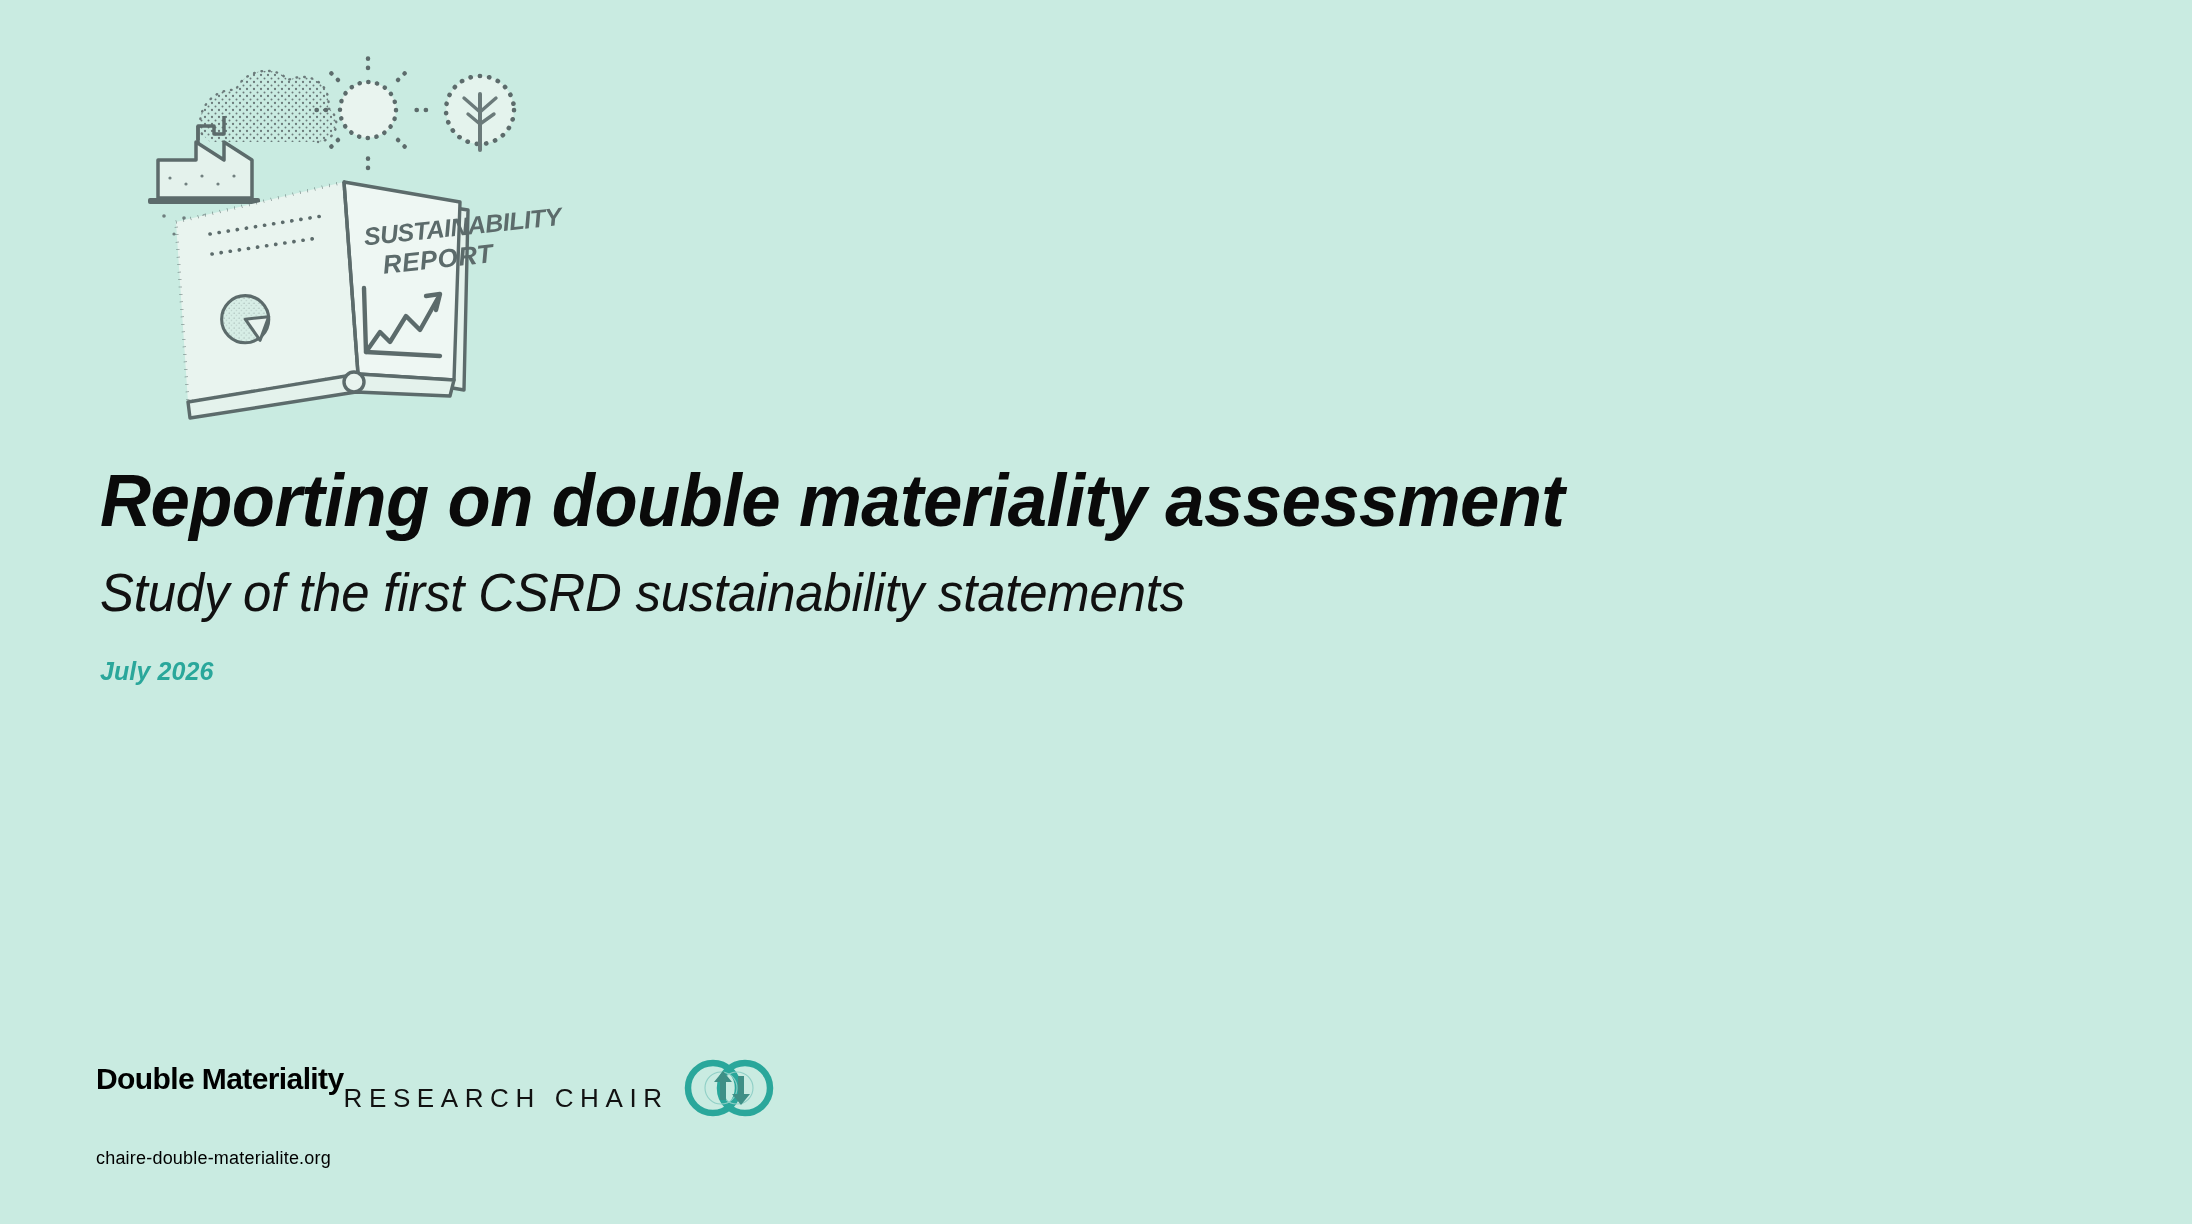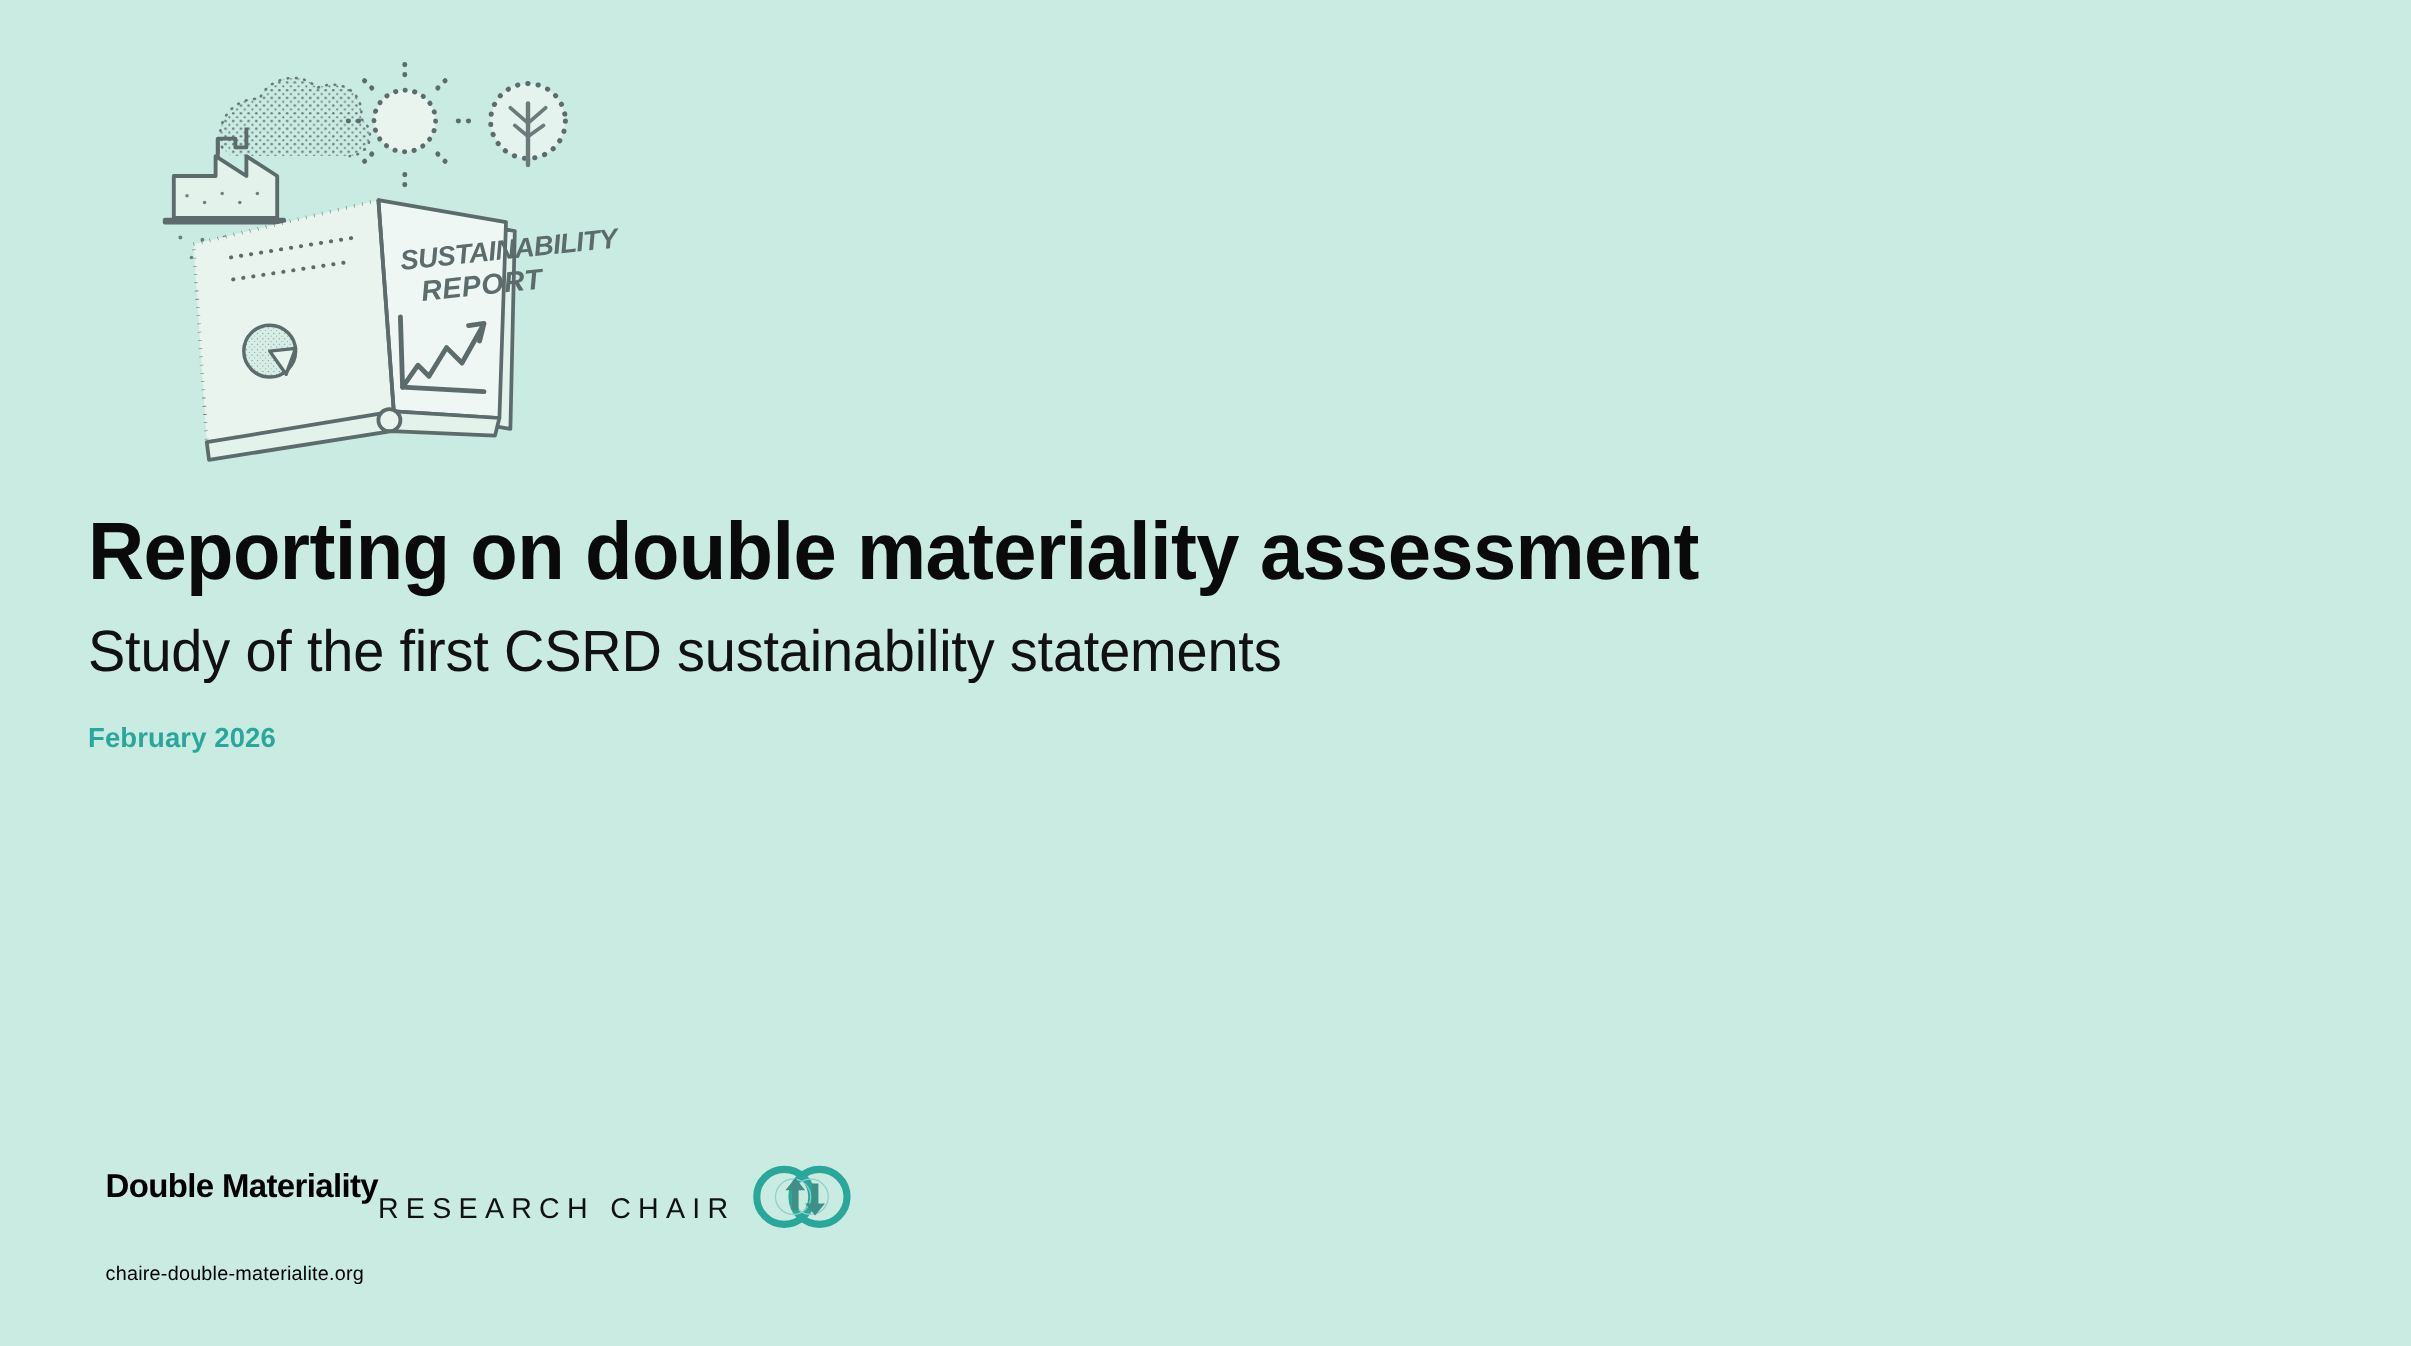--- a/index.html
+++ b/index.html
@@ -32,23 +32,24 @@
   .hero-illustration svg {
     display: block;
     width: 100%;
     height: 100%;
     overflow: visible;
   }
 
   
   .title-block {
     position: absolute;
-    left: 80px;
+    left: 100px;
     top: 462px;
     width: 1900px;
+    font-style: italic;
   }
   .page-title {
     margin: 0;
     font-family: "Liberation Sans Narrow", "Liberation Sans", sans-serif;
     font-weight: 700;
     font-size: 74px;
     line-height: 1.06;
     letter-spacing: -0.6px;
     color: #0a0a0a;
     transform: scaleX(0.955);
@@ -264,21 +265,21 @@
           <path d="M198 186 L212 166 L222 176 L238 150 L252 164 L270 132" fill="none" stroke="#5c6b6b" stroke-width="4.4" stroke-linecap="round" stroke-linejoin="round"></path>
           <path d="M258 130 L272 128 L268 144" fill="none" stroke="#5c6b6b" stroke-width="4.4" stroke-linecap="round" stroke-linejoin="round"></path>
         </g>
       </g>
     </svg>
   </div>
 
   <div class="title-block">
     <h1 class="page-title">Reporting on double materiality assessment</h1>
     <p class="page-subtitle">Study of the first CSRD sustainability statements</p>
-    <p class="page-date">February 2026</p>
+    <p class="page-date">July 2026</p>
   </div>
 
   <div class="chair-logo">
     <div class="chair-logo-row">
       <div class="chair-wordmark">
         <div class="chair-name">Double Materiality</div>
         <div class="chair-sub">RESEARCH CHAIR</div>
       </div>
       <div class="chair-mark">
         <svg viewBox="0 0 92 60" xmlns="http://www.w3.org/2000/svg">

